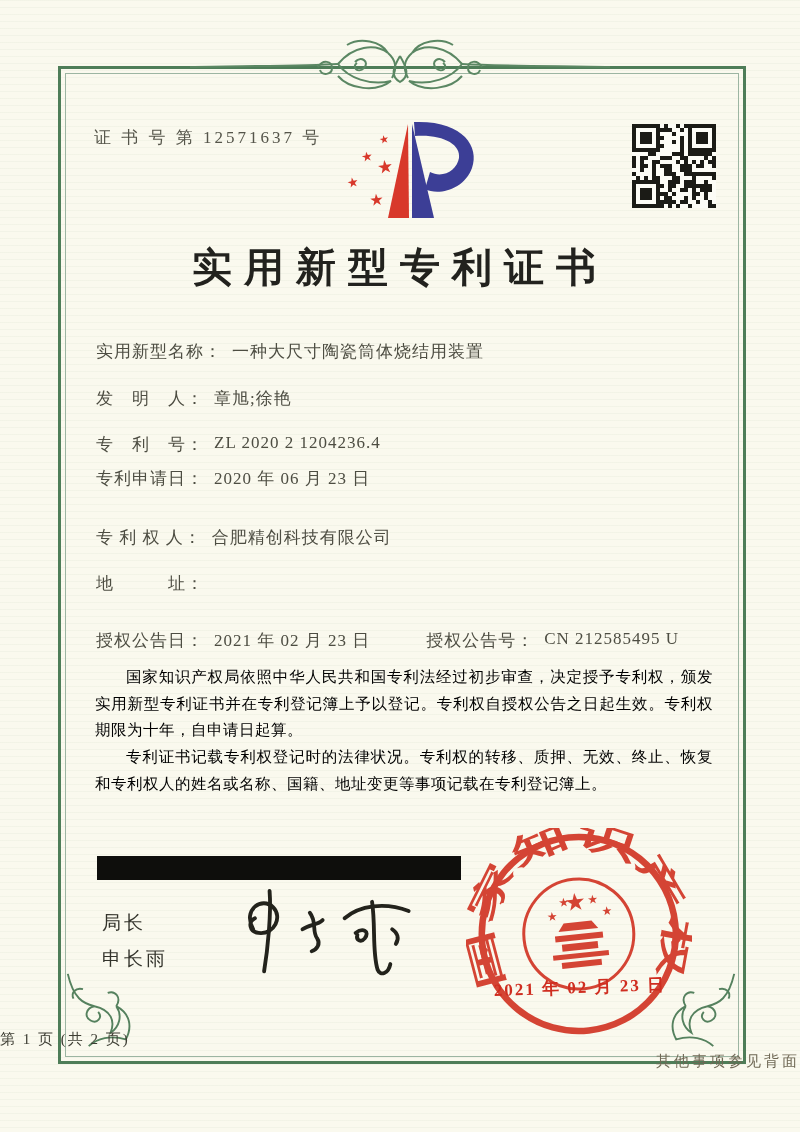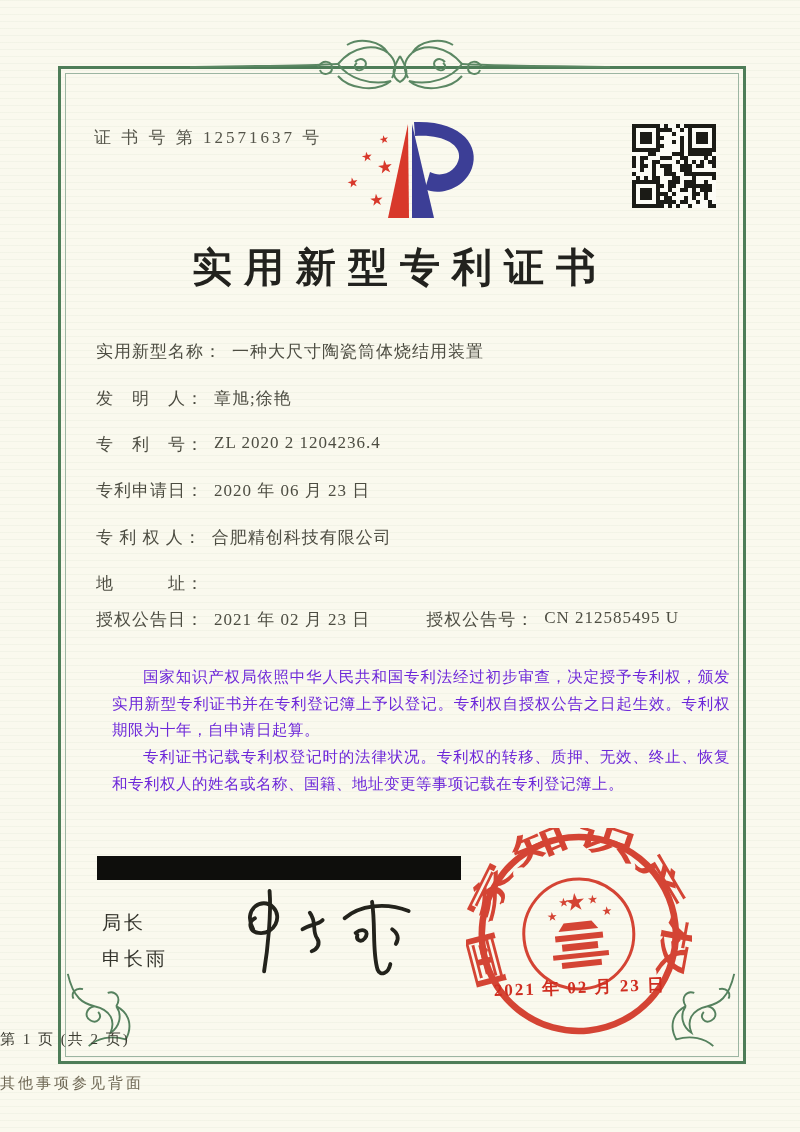--- a/index.html
+++ b/index.html
@@ -15,30 +15,30 @@
   .frame-inner{position:absolute;inset:4px;border:1px solid #9cb5a2;}
   .abs{position:absolute;}
   .cert-no{left:94px;top:126px;font-size:17px;letter-spacing:3px;color:#55554a;}
   .title{left:0;top:240px;width:100%;text-align:center;font-size:40px;font-weight:bold;
          letter-spacing:12px;color:#22221e;}
   .row{left:96px;font-size:17px;letter-spacing:1px;display:flex;color:#4d4d42;}
   .row .lab{white-space:pre;}
   .row .val{margin-left:10px;white-space:pre-wrap;text-align:right;}
   .addr-val{width:478px;}
   .grant2{margin-left:56px;display:flex;}
-  .paras{left:112px;top:664px;width:618px;font-size:15.5px;line-height:1.72;
-         text-align:justify;color:#6d28d9;letter-spacing:.5px;}
+  .paras{left:95px;top:664px;width:618px;font-size:15.5px;line-height:1.72;
+         text-align:justify;color:#000000;letter-spacing:.5px;}
   .paras p{margin:0;text-indent:2em;}
   .redaction{left:97px;top:856px;width:364px;height:24px;background:#0e0e0c;}
   .sig-title{left:102px;top:910px;font-size:19px;letter-spacing:3px;color:#33332b;}
   .sig-name{left:102px;top:946px;font-size:19px;letter-spacing:3px;color:#33332b;}
   .seal-date{left:480px;top:976px;width:200px;text-align:center;font-size:17px;font-weight:bold;
              color:#cf2d20;letter-spacing:2px;transform:rotate(-2deg);z-index:4;}
   .page-info{left:0;top:1030px;width:100%;text-align:left;font-size:15px;letter-spacing:2px;color:#3e3e34;}
-  .back-note{left:0;top:1074px;width:100%;text-align:left;font-size:15px;letter-spacing:3px;color:#6f6855;}
+  .back-note{left:0;top:1052px;width:100%;text-align:right;font-size:15px;letter-spacing:3px;color:#6f6855;}
   .qr{left:632px;top:124px;width:84px;height:84px;background:#fcfcf6;}
   .qr .qr-m{position:absolute;inset:0;}
   .qr .c{position:absolute;width:4px;height:4px;background:#1b1b16;}
   .logo{left:330px;top:108px;width:152px;height:116px;}
   .sigsvg{left:222px;top:878px;width:215px;height:108px;z-index:3;}
   .sealsvg{left:466px;top:828px;width:226px;height:222px;z-index:2;opacity:.93;}
   .orn-top{left:190px;top:36px;width:420px;height:62px;}
   .orn-br{left:662px;top:970px;width:76px;height:80px;}
   .orn-bl{left:64px;top:970px;width:76px;height:80px;transform:scaleX(-1);}
 </style>
@@ -348,35 +348,35 @@
 <div class="abs row" style="top:387px">
   <span class="lab">发　明　人</span>
     <span>：</span>
   <span class="val">章旭;徐艳</span>
 </div>
 <div class="abs row" style="top:433px">
   <span class="lab">专　利　号</span>
     <span>：</span>
   <span class="val">ZL 2020 2 1204236.4</span>
 </div>
-<div class="abs row" style="top:479px">
+<div class="abs row" style="top:467px">
   <span class="lab">专利申请日</span>
     <span>：</span>
   <span class="val">2020 年 06 月 23 日</span>
 </div>
 <div class="abs row" style="top:526px">
   <span class="lab">专 利 权 人</span>
     <span>：</span>
   <span class="val">合肥精创科技有限公司</span>
 </div>
 <div class="abs row" style="top:572px">
   <span class="lab">地　　　址</span>
     <span>：</span>
 </div>
-<div class="abs row" style="top:608px">
+<div class="abs row" style="top:629px">
   <span class="lab">授权公告日</span>
     <span>：</span>
   <span class="val">2021 年 02 月 23 日</span>
   <span class="grant2">
     <span class="lab">授权公告号</span>
       <span>：</span>
     <span class="val">CN 212585495 U</span>
   </span>
 </div>
 

